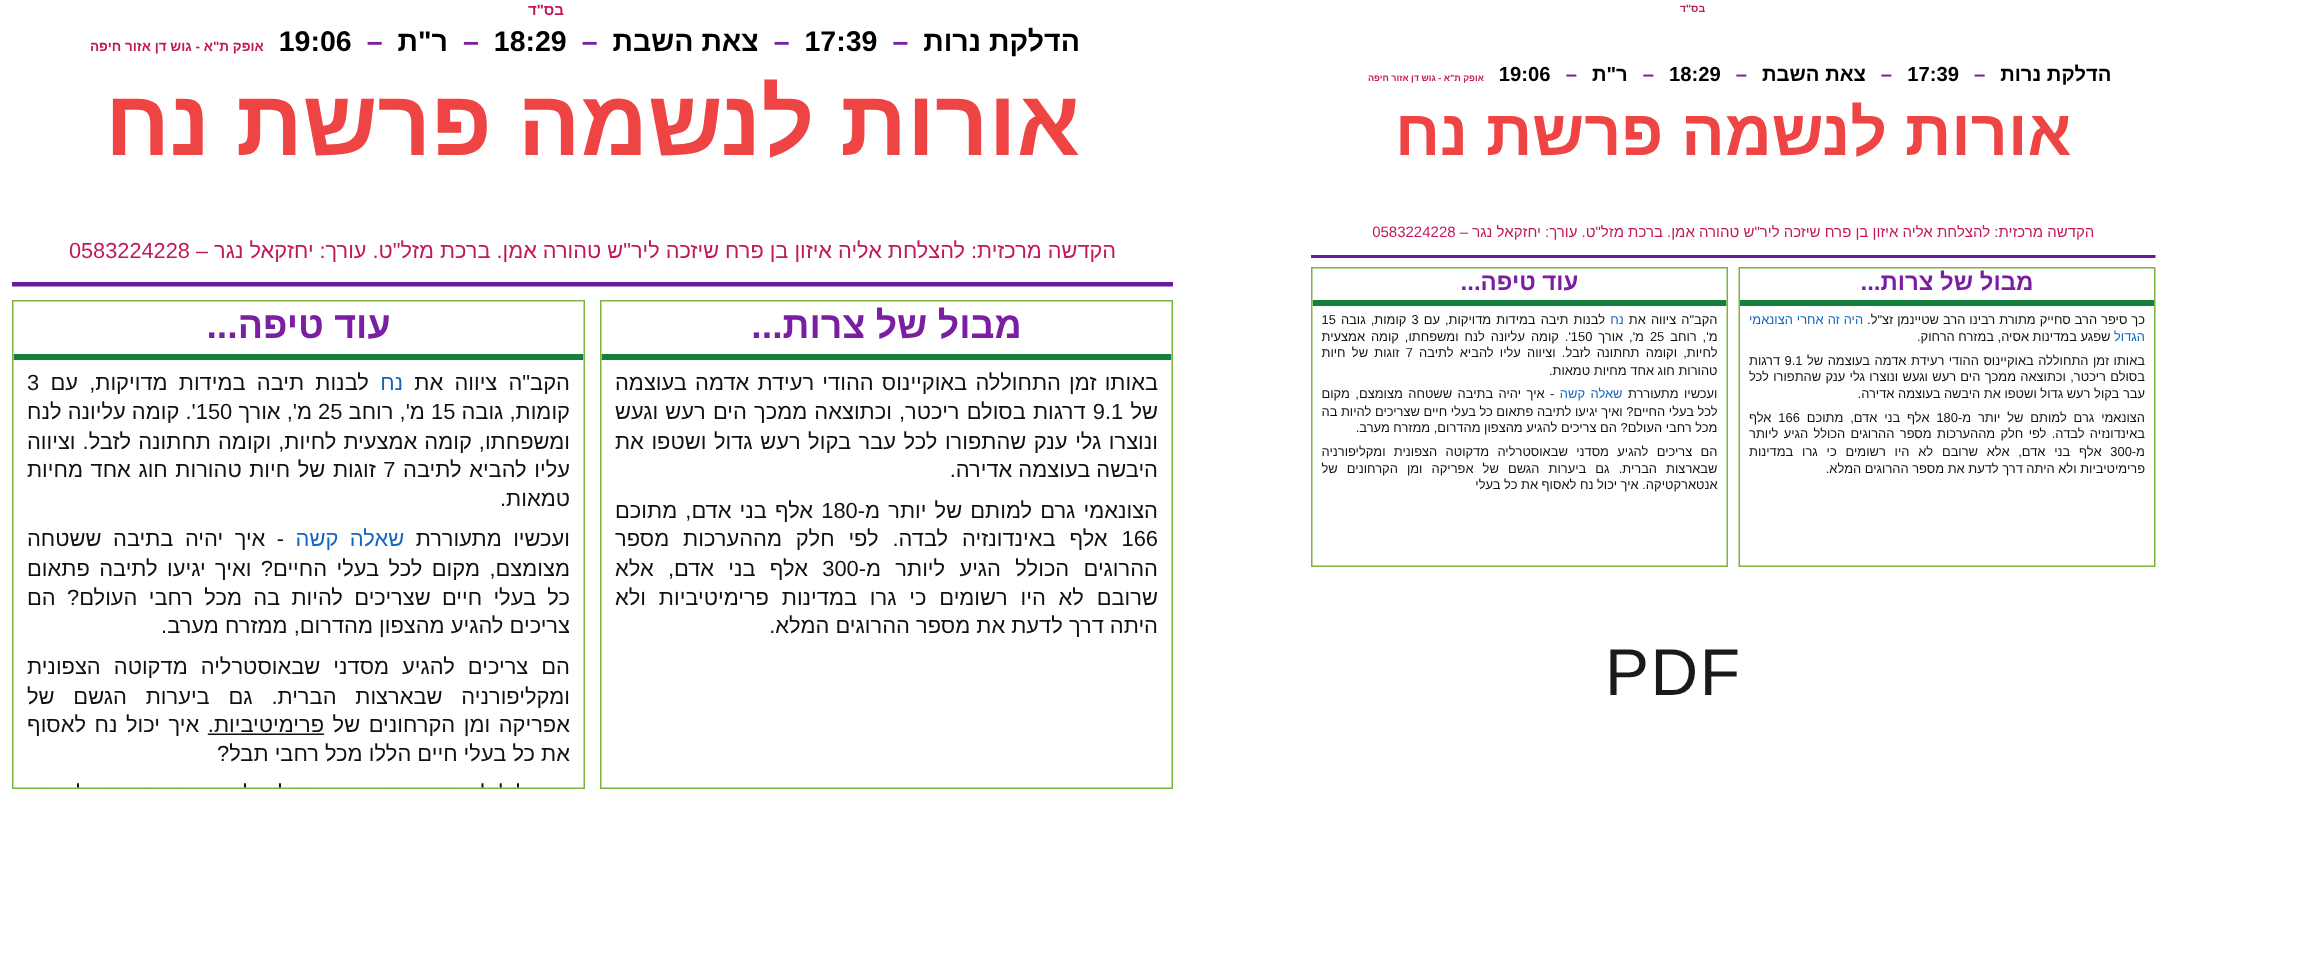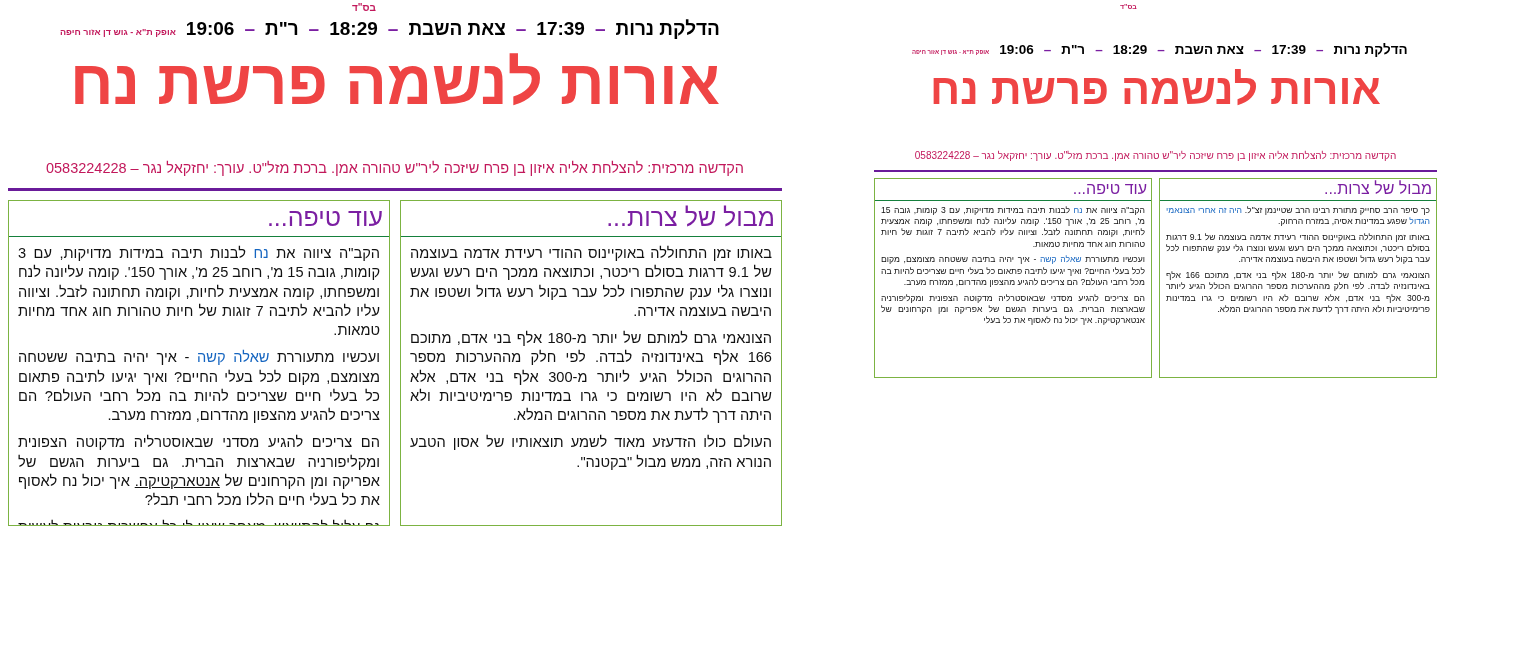--- a/index.html
+++ b/index.html
@@ -80,23 +80,24 @@
   }
 
   .col {
     border: 1px solid #7cb342;
     background: #ffffff;
     box-sizing: border-box;
     overflow: hidden;
   }
 
   .col-title {
-    font-weight: normal;
+    text-align: center;
+    font-weight: bold;
     color: #7b1fa2;
-    border-bottom: 1px solid #15803d;
+    border-bottom: 4px solid #15803d;
     white-space: nowrap;
   }
 
   .col-body p {
     margin: 0 0 0.55em 0;
     color: #111111;
     text-align: justify;
   }
 
   .hl-blue { color: #1565c0; font-weight: normal; }
@@ -239,36 +240,35 @@
 
     <div class="rule"></div>
 
     <div class="cols">
 
       <div class="col">
         <div class="col-title">מבול של צרות...</div>
         <div class="col-body">
           <p>באותו זמן התחוללה באוקיינוס ההודי רעידת אדמה בעוצמה של 9.1 דרגות בסולם ריכטר, וכתוצאה ממכך הים רעש וגעש ונוצרו גלי ענק שהתפורו לכל עבר בקול רעש גדול ושטפו את היבשה בעוצמה אדירה.</p>
           <p>הצונאמי גרם למותם של יותר מ-180 אלף בני אדם, מתוכם 166 אלף באינדונזיה לבדה. לפי חלק מההערכות מספר ההרוגים הכולל הגיע ליותר מ-300 אלף בני אדם, אלא שרובם לא היו רשומים כי גרו במדינות פרימיטיביות ולא היתה דרך לדעת את מספר ההרוגים המלא.</p>
-          <p>העולם כולו הזדעזע מאוד לשמע תוצאותיו של אסון הטבע הנורא הזה, ממש מבול "בקטנה".</p>
 
         </div>
       </div>
 
       <div class="col">
         <div class="col-title">עוד טיפה...</div>
         <div class="col-body">
           <p>
             הקב"ה ציווה את <span class="hl-blue">נח</span> לבנות תיבה במידות מדויקות, עם 3 קומות, גובה 15 מ', רוחב 25 מ', אורך 150'. קומה עליונה לנח ומשפחתו, קומה אמצעית לחיות, וקומה תחתונה לזבל. וציווה עליו להביא לתיבה 7 זוגות של חיות טהורות חוג אחד מחיות טמאות.
           </p>
           <p>
             ועכשיו מתעוררת <span class="hl-blue">שאלה קשה</span> - איך יהיה בתיבה ששטחה מצומצם, מקום לכל בעלי החיים? ואיך יגיעו לתיבה פתאום כל בעלי חיים שצריכים להיות בה מכל רחבי העולם? הם צריכים להגיע מהצפון מהדרום, ממזרח מערב.
           </p>
           <p>
-            הם צריכים להגיע מסדני שבאוסטרליה מדקוטה הצפונית ומקליפורניה שבארצות הברית. גם ביערות הגשם של אפריקה ומן הקרחונים של <span class="u">אנטארקטיקה.</span> איך יכול נח לאסוף את כל בעלי חיים הללו מכל רחבי תבל?
+            הם צריכים להגיע מסדני שבאוסטרליה מדקוטה הצפונית ומקליפורניה שבארצות הברית. גם ביערות הגשם של אפריקה ומן הקרחונים של <span class="u">פרימיטיביות.</span> איך יכול נח לאסוף את כל בעלי חיים הללו מכל רחבי תבל?
           </p>
           <p>
             נח עלול להתייאש, מאחר שאין לו כל אפשרות טבעית לעשות את דבר ה'. אולם נח אינו אומר אני לא יכול...מה יהיה? 
           </p>
         </div>
       </div>
 
     </div>
   </div>
 
@@ -325,14 +325,15 @@
           </p>
           <p>
             הם צריכים להגיע מסדני שבאוסטרליה מדקוטה הצפונית ומקליפורניה שבארצות הברית. גם ביערות הגשם של אפריקה ומן הקרחונים של אנטארקטיקה. איך יכול נח לאסוף את כל בעלי
           </p>
         </div>
       </div>
 
     </div>
   </div>
 
+  <div id="pdf-label">PDF</div>
 
 </div>
 
 </body></html>

